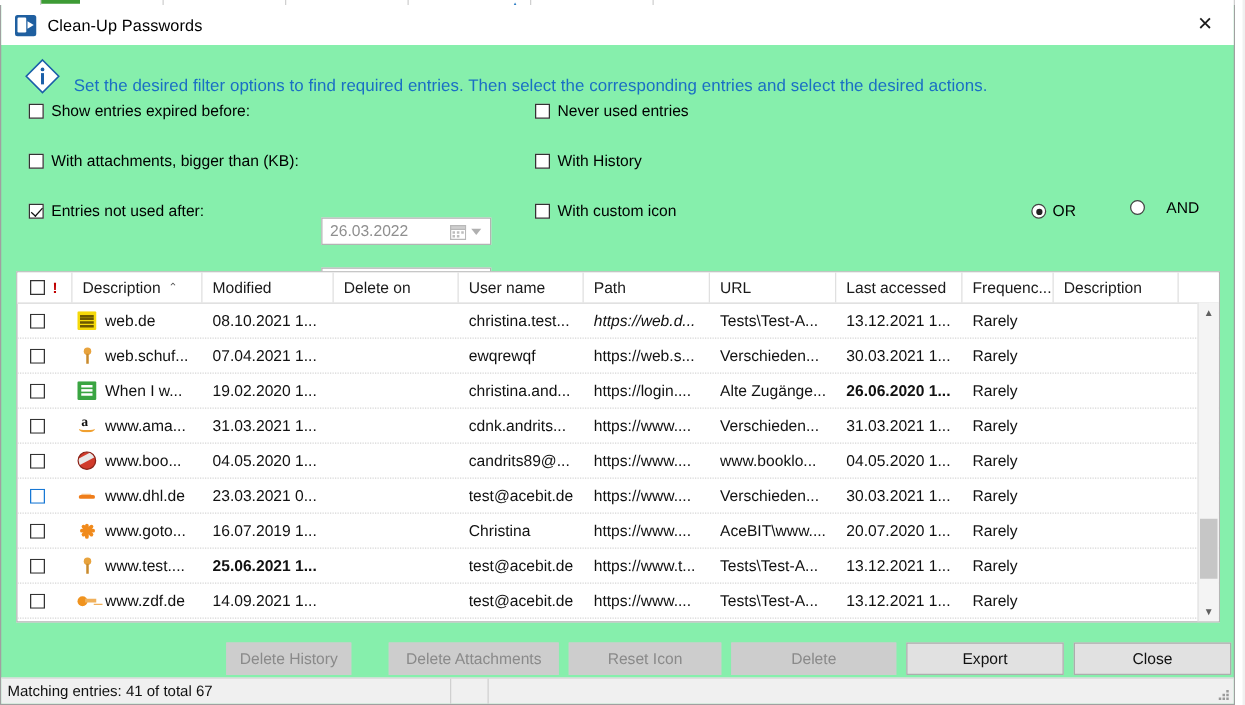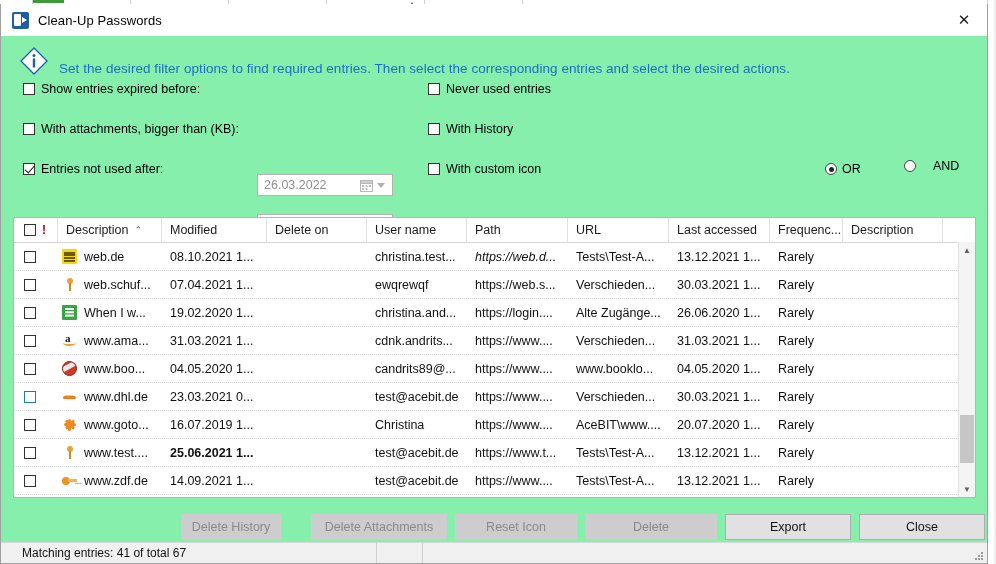--- a/index.html
+++ b/index.html
@@ -181,21 +181,21 @@
     display:flex;align-items:center;justify-content:center;
     font-size:12.5px;background:#cdcdcd;color:#8a8a8a;border:1px solid #cdcdcd;
   }
   .btn.enabled{background:#e1e1e1;color:#111;border:1px solid #adadad;}
 
   .statusbar{
     position:absolute;left:0;top:538px;width:986px;height:21px;
     background:#f0f0f0;border-top:1px solid #d8d8d8;box-sizing:border-box;
     display:flex;align-items:center;
   }
-  .status-cell{height:20px;box-sizing:border-box;display:flex;align-items:center;padding-left:5px;font-size:12px;color:#111;margin-left:16px;}
+  .status-cell{height:20px;box-sizing:border-box;display:flex;align-items:center;padding-left:5px;font-size:12px;color:#111;}
   .grip{position:absolute;right:4px;bottom:3px;width:9px;height:9px;}
   .grip i{position:absolute;width:2px;height:2px;background:#9a9a9a;}
 </style>
 </head>
 <body>
 
 <div class="backdrop">
   <div class="bk-cellrow"></div>
   <div class="bk-v" style="left:32px"></div>
   <div class="bk-v" style="left:130px"></div>
@@ -387,21 +387,21 @@
           </div>
           <div class="td desc" style="width: 104px;">
             <span class="row-ico ico-green"></span>
             <span>When I w...</span>
           </div>
           <div class="td" style="width: 105px;">19.02.2020 1...</div>
           <div class="td" style="width: 100px;"></div>
           <div class="td" style="width: 100px;">christina.and...</div>
           <div class="td" style="width: 101px;">https://login....</div>
           <div class="td" style="width: 101px;">Alte Zugänge...</div>
-          <div class="td" style="width: 101px;">26.06.2020 1...</div>
+          <div class="td" style="width: 101px; font-weight: bold;">26.06.2020 1...</div>
           <div class="td" style="width: 73px;">Rarely</div>
           <div class="td" style="width: 100px;"></div>
           <div class="td" style="flex: 1 1 0%;"></div>
         </div>
         <div class="tr">
           <div class="td cbx" style="width: 44px;">
             <span class="chk-sm"></span>
           </div>
           <div class="td desc" style="width: 104px;">
             <span class="row-ico ico-amz"></span>

